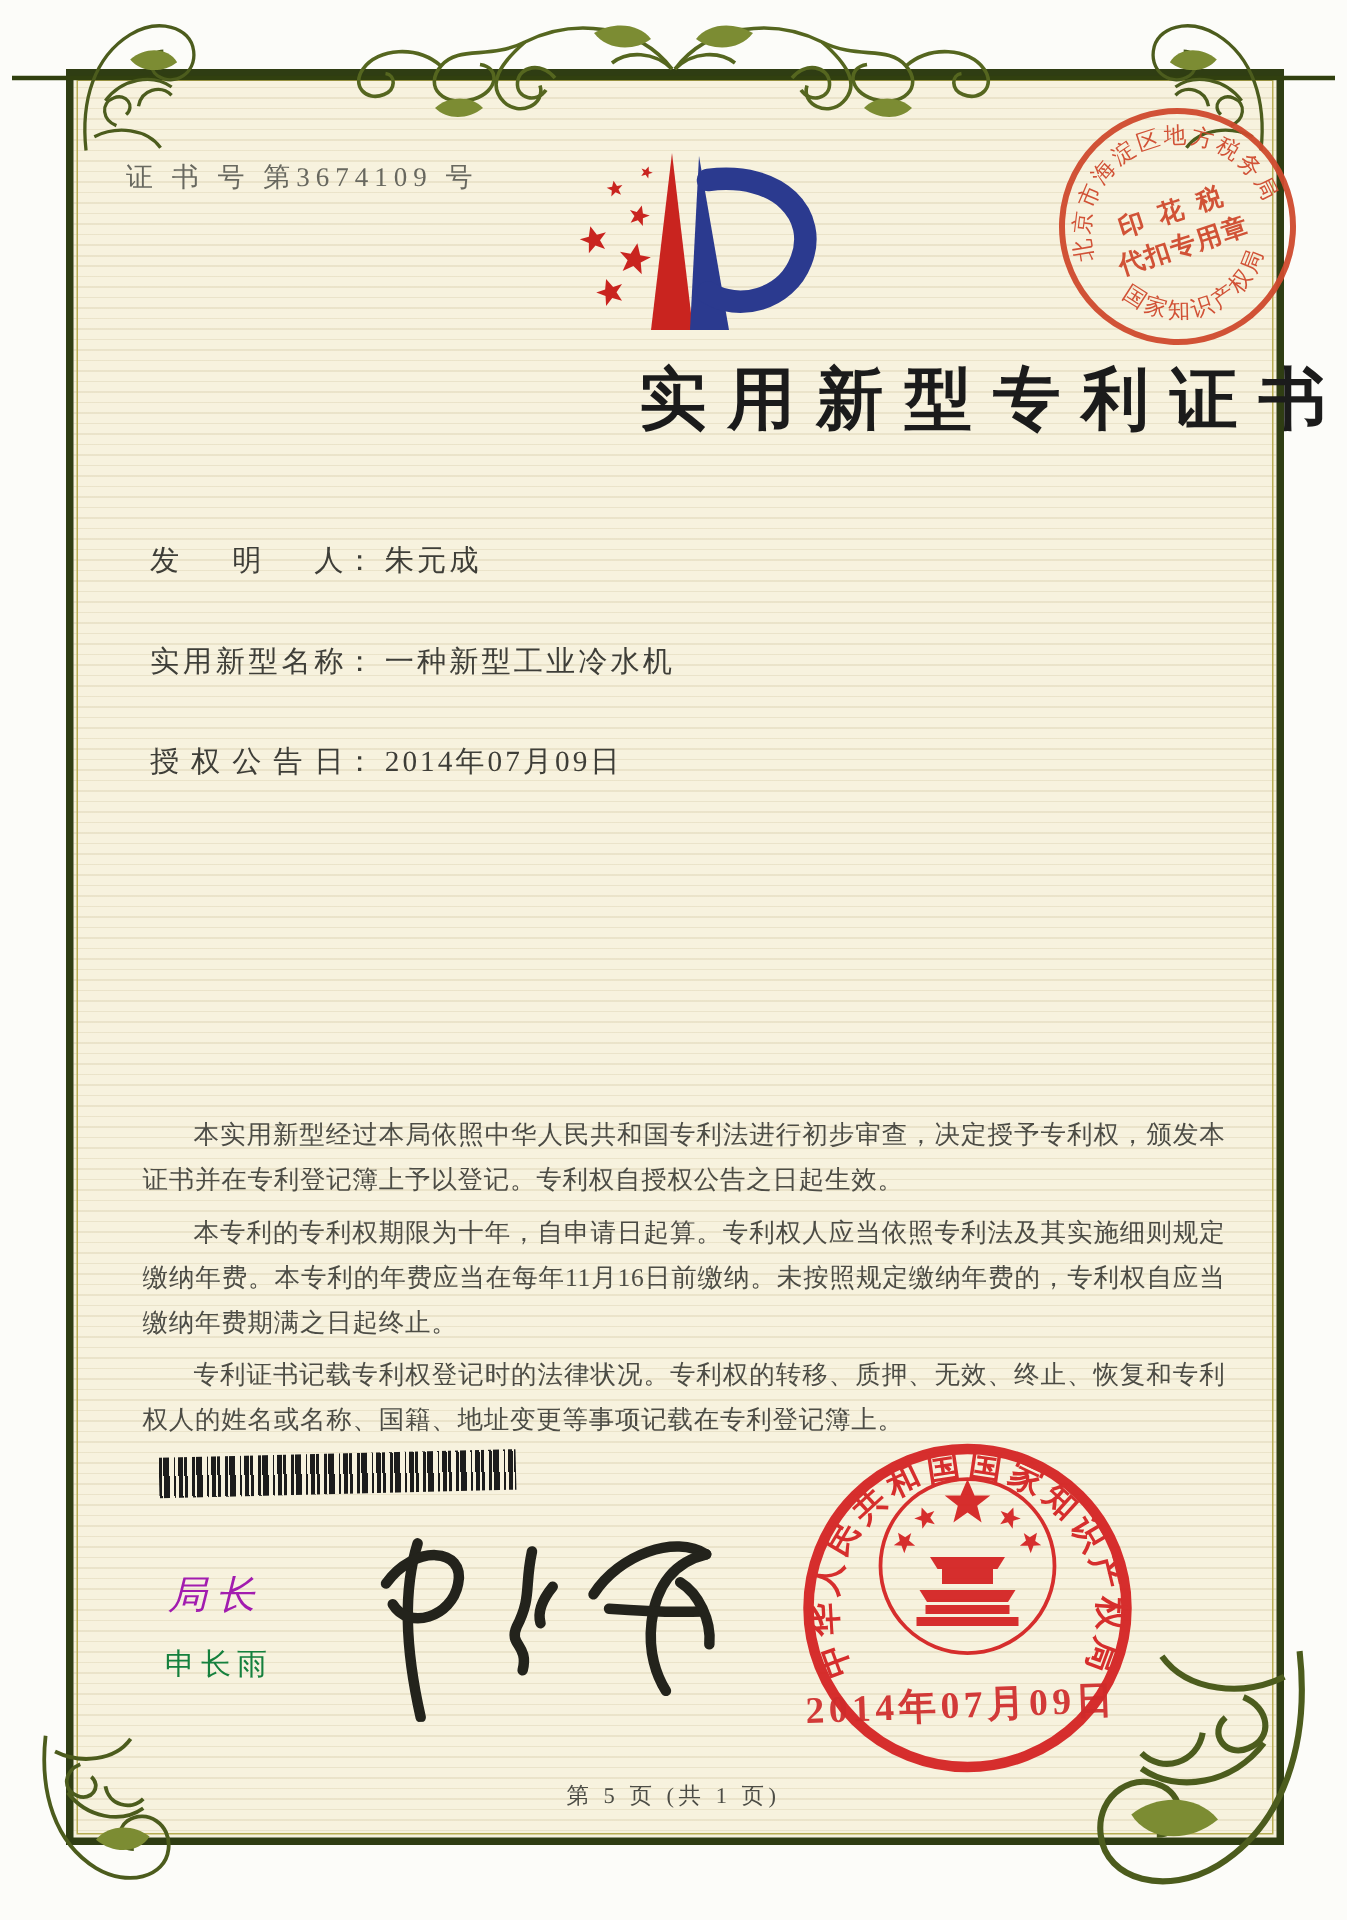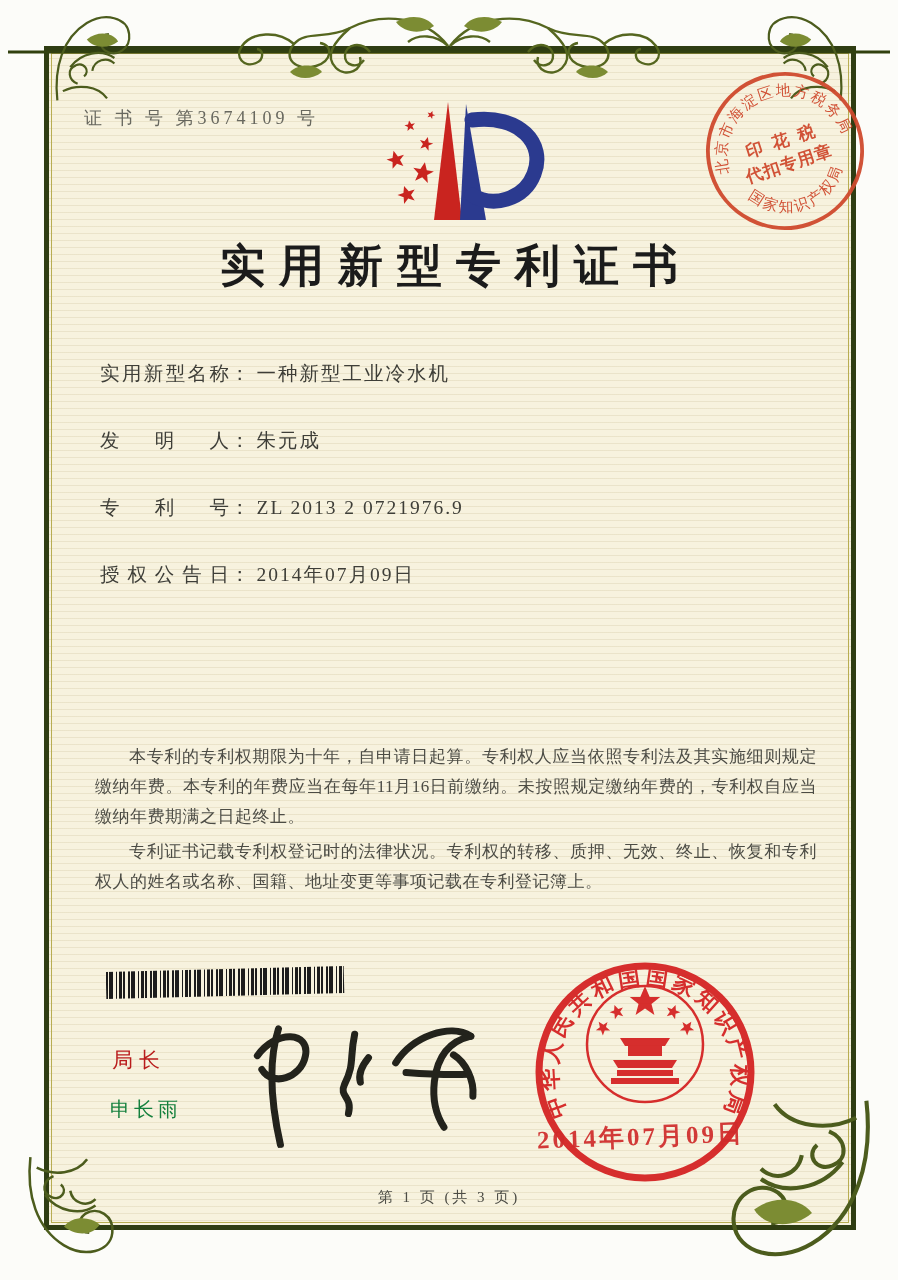--- a/index.html
+++ b/index.html
@@ -24,21 +24,21 @@
   .ornaments{position:absolute;inset:0;pointer-events:none;z-index:3;}
   
   .content{position:absolute;inset:0;z-index:2;}
   .cert-no{
     position:absolute;left:84px;top:106px;
     font-size:18px;letter-spacing:4px;color:#68685f;
   }
   .logo{position:absolute;left:368px;top:96px;width:184px;height:132px;}
   .title{
     position:absolute;left:0;top:236px;width:100%;margin:0;
-    text-align:center;font-size:45px;font-weight:700;color:#1b1b1b;
+    text-align:right;font-size:45px;font-weight:700;color:#1b1b1b;
     letter-spacing:14px;text-indent:14px;
   }
   .fields{position:absolute;left:100px;top:360px;right:80px;}
   .field{height:67px;font-size:19.5px;color:#3e3e38;letter-spacing:1px;}
   .flabel{
     display:inline-block;width:130px;
     text-align:justify;text-align-last:justify;vertical-align:top;
   }
   .fcolon{display:inline-block;margin-right:6px;}
   .fvalue{letter-spacing:2px;}
@@ -49,21 +49,21 @@
   }
   .body-text p{margin:0 0 5px 0;text-indent:2em;}
   .barcode{
     position:absolute;left:106px;top:969px;width:238px;height:27px;
     transform:rotate(-1.4deg);
     background:repeating-linear-gradient(90deg,
       #1c1c1c 0 2px,#f7f2de 2px 3px,#1c1c1c 3px 7px,#f7f2de 7px 10px,
       #1c1c1c 10px 11px,#f7f2de 11px 13px,#1c1c1c 13px 16px,#f7f2de 16px 17px,
       #1c1c1c 17px 19px,#f7f2de 19px 22px);
   }
-  .officer-title{position:absolute;left:112px;top:1046px;font-size:21px;color:#b91c1c;letter-spacing:6px;}
+  .officer-title{position:absolute;left:112px;top:1046px;font-size:26px;color:#a21caf;letter-spacing:6px;font-style:italic;}
   .officer-name{position:absolute;left:110px;top:1096px;font-size:20px;color:#15803d;letter-spacing:4px;}
   .signature{position:absolute;left:228px;top:1000px;width:270px;height:145px;transform:rotate(-2deg);}
   
   .seal-bottom{position:absolute;left:524px;top:950px;width:242px;height:246px;z-index:4;opacity:.93;}
   .seal-date{
     position:absolute;left:537px;top:1120px;z-index:5;
     font-size:25px;color:#cf2b2b;letter-spacing:3px;transform:rotate(-2deg);
     font-weight:600;opacity:.92;
   }
   .seal-top{position:absolute;left:698px;top:64px;width:174px;height:174px;z-index:4;opacity:.95;}
@@ -128,55 +128,53 @@
         <use href="#st" transform="translate(63,19) scale(0.42) rotate(20)"></use>
         <use href="#st" transform="translate(55,77) scale(1.1) rotate(10)"></use>
         <use href="#st" transform="translate(39,99) scale(0.95) rotate(-18)"></use>
       </g>
     </svg>
 
     <h1 class="title">实用新型专利证书</h1>
 
     <div class="fields">
       <div class="field">
-        <span class="flabel">实用新型名称</span><span class="fcolon">：</span><span class="fvalue">一种新型工业冷水机</span>
-      </div>
-      <div class="field">
         <span class="flabel">发明人</span><span class="fcolon">：</span><span class="fvalue">朱元成</span>
       </div>
       <div class="field">
-        <span class="flabel">专利号</span><span class="fcolon">：</span><span class="fvalue">ZL 2013 2 0721976.9</span>
+        <span class="flabel">实用新型名称</span><span class="fcolon">：</span><span class="fvalue">一种新型工业冷水机</span>
       </div>
       <div class="field">
         <span class="flabel">授权公告日</span><span class="fcolon">：</span><span class="fvalue">2014年07月09日</span>
       </div>
     </div>
 
     <div class="body-text">
+      <p>本实用新型经过本局依照中华人民共和国专利法进行初步审查，决定授予专利权，颁发本证书并在专利登记簿上予以登记。专利权自授权公告之日起生效。</p>
       <p>本专利的专利权期限为十年，自申请日起算。专利权人应当依照专利法及其实施细则规定缴纳年费。本专利的年费应当在每年11月16日前缴纳。未按照规定缴纳年费的，专利权自应当缴纳年费期满之日起终止。</p>
       <p>专利证书记载专利权登记时的法律状况。专利权的转移、质押、无效、终止、恢复和专利权人的姓名或名称、国籍、地址变更等事项记载在专利登记簿上。</p>
     </div>
 
     <div class="barcode"></div>
 
     <div class="officer-title">局长</div>
     <div class="officer-name">申长雨</div>
 
     <svg class="signature" viewBox="0 0 270 145" stroke="#23231c" stroke-width="7" fill="none" stroke-linecap="round" stroke-linejoin="round">
       <path d="M52,26 C40,60 42,100 50,142"></path>
       <path d="M30,52 C50,26 84,30 78,54 C73,76 44,84 34,66"></path>
       <path d="M128,34 C122,58 127,64 116,84 C110,96 124,96 119,113"></path>
       <path d="M141,58 C134,66 130,74 132,82"></path>
       <path d="M168,64 C186,38 224,26 244,40"></path>
       <path d="M244,40 C224,44 210,58 206,84 C203,104 208,120 214,130"></path>
       <path d="M178,74 C196,76 220,78 240,78"></path>
       <path d="M226,58 C238,66 246,84 244,100"></path>
     </svg>
 
-    <div class="footer">第 1 页 (共 3 页)</div>
+    <div class="footer">第 5 页 (共 1 页)</div>
   </div>
 
   <svg class="seal-bottom" viewBox="0 0 242 246">
     <circle cx="121" cy="122" r="106" stroke="#d42020" stroke-width="7" fill="none"></circle>
     <path id="sealArc" d="M47,170 A88,88 0 1 1 195,170" fill="none"></path>
     <text font-size="22" font-weight="bold" fill="#d42020" letter-spacing="4">
       <textPath href="#sealArc" startOffset="50%" text-anchor="middle">中华人民共和国国家知识产权局</textPath>
     </text>
     <g fill="#d42020">
       <circle cx="121" cy="94" r="58" fill="none" stroke="#d42020" stroke-width="2.5"></circle>

